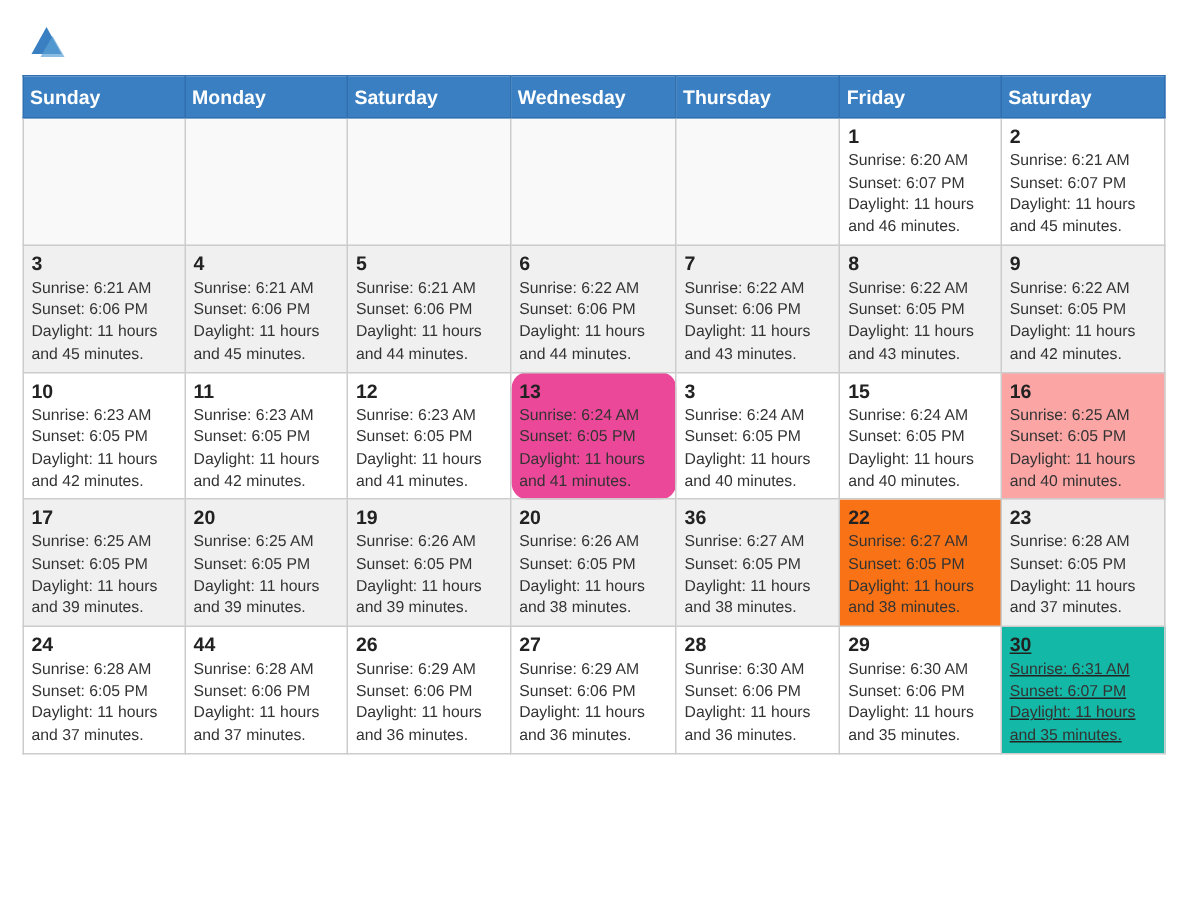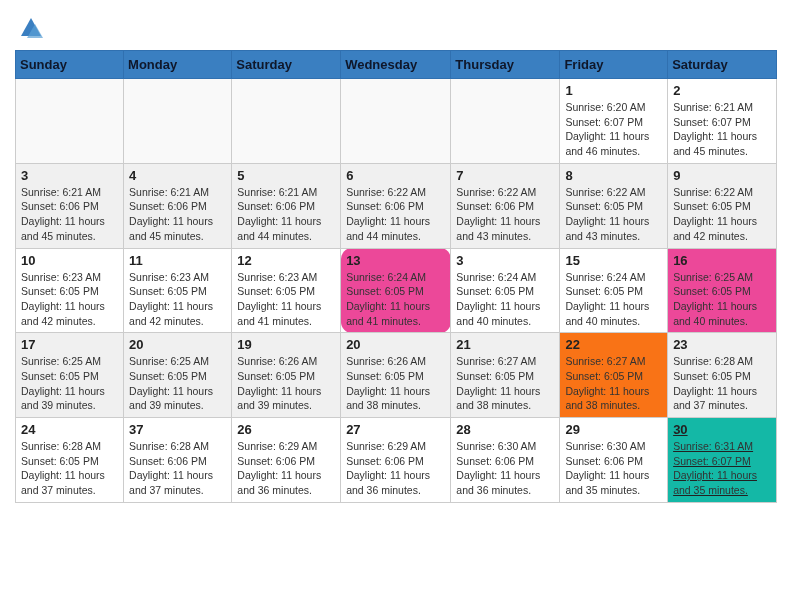--- a/index.html
+++ b/index.html
@@ -60,21 +60,21 @@
       color: #555;
       margin-top: 2px;
     }
     .calendar {
       width: 100%;
       border-collapse: collapse;
       border: 1px solid #ccc;
     }
     .calendar th {
       background-color: #3a7fc1;
-      color: #0f172a;
+      color: #ffffff;
       font-size: 13px;
       font-weight: bold;
       padding: 6px 4px;
       text-align: left;
       border: 1px solid #3070b0;
     }
     .calendar td {
       vertical-align: top;
       border: 1px solid #ccc;
       padding: 4px 5px;
@@ -250,21 +250,21 @@
 Daylight: 11 hours
 and 40 minutes.</div>
           </td>
           <td style="background: rgb(255, 255, 255);">
             <span class="day-num">15</span>
             <div class="day-info" style="white-space: pre-line;">Sunrise: 6:24 AM
 Sunset: 6:05 PM
 Daylight: 11 hours
 and 40 minutes.</div>
           </td>
-          <td style="background: #ec4899; margin-top: 44px;">
+          <td style="background: #fca5a5; margin-top: 44px;">
             <span class="day-num">16</span>
             <div class="day-info" style="white-space: pre-line;">Sunrise: 6:25 AM
 Sunset: 6:05 PM
 Daylight: 11 hours
 and 40 minutes.</div>
           </td>
         </tr>
         <tr>
           <td style="background: rgb(240, 240, 240);">
             <span class="day-num">17</span>
@@ -288,21 +288,21 @@
 and 39 minutes.</div>
           </td>
           <td style="background: rgb(240, 240, 240);">
             <span class="day-num">20</span>
             <div class="day-info" style="white-space: pre-line;">Sunrise: 6:26 AM
 Sunset: 6:05 PM
 Daylight: 11 hours
 and 38 minutes.</div>
           </td>
           <td style="background: rgb(240, 240, 240);">
-            <span class="day-num">21</span>
+            <span class="day-num">36</span>
             <div class="day-info" style="white-space: pre-line;">Sunrise: 6:27 AM
 Sunset: 6:05 PM
 Daylight: 11 hours
 and 38 minutes.</div>
           </td>
           <td style="background: #f97316;">
             <span class="day-num">22</span>
             <div class="day-info" style="white-space: pre-line;">Sunrise: 6:27 AM
 Sunset: 6:05 PM
 Daylight: 11 hours
@@ -318,21 +318,21 @@
         </tr>
         <tr>
           <td style="background: rgb(255, 255, 255);">
             <span class="day-num">24</span>
             <div class="day-info" style="white-space: pre-line;">Sunrise: 6:28 AM
 Sunset: 6:05 PM
 Daylight: 11 hours
 and 37 minutes.</div>
           </td>
           <td style="background: rgb(255, 255, 255);">
-            <span class="day-num">37</span>
+            <span class="day-num">44</span>
             <div class="day-info" style="white-space: pre-line;">Sunrise: 6:28 AM
 Sunset: 6:06 PM
 Daylight: 11 hours
 and 37 minutes.</div>
           </td>
           <td style="background: rgb(255, 255, 255);">
             <span class="day-num">26</span>
             <div class="day-info" style="white-space: pre-line;">Sunrise: 6:29 AM
 Sunset: 6:06 PM
 Daylight: 11 hours

